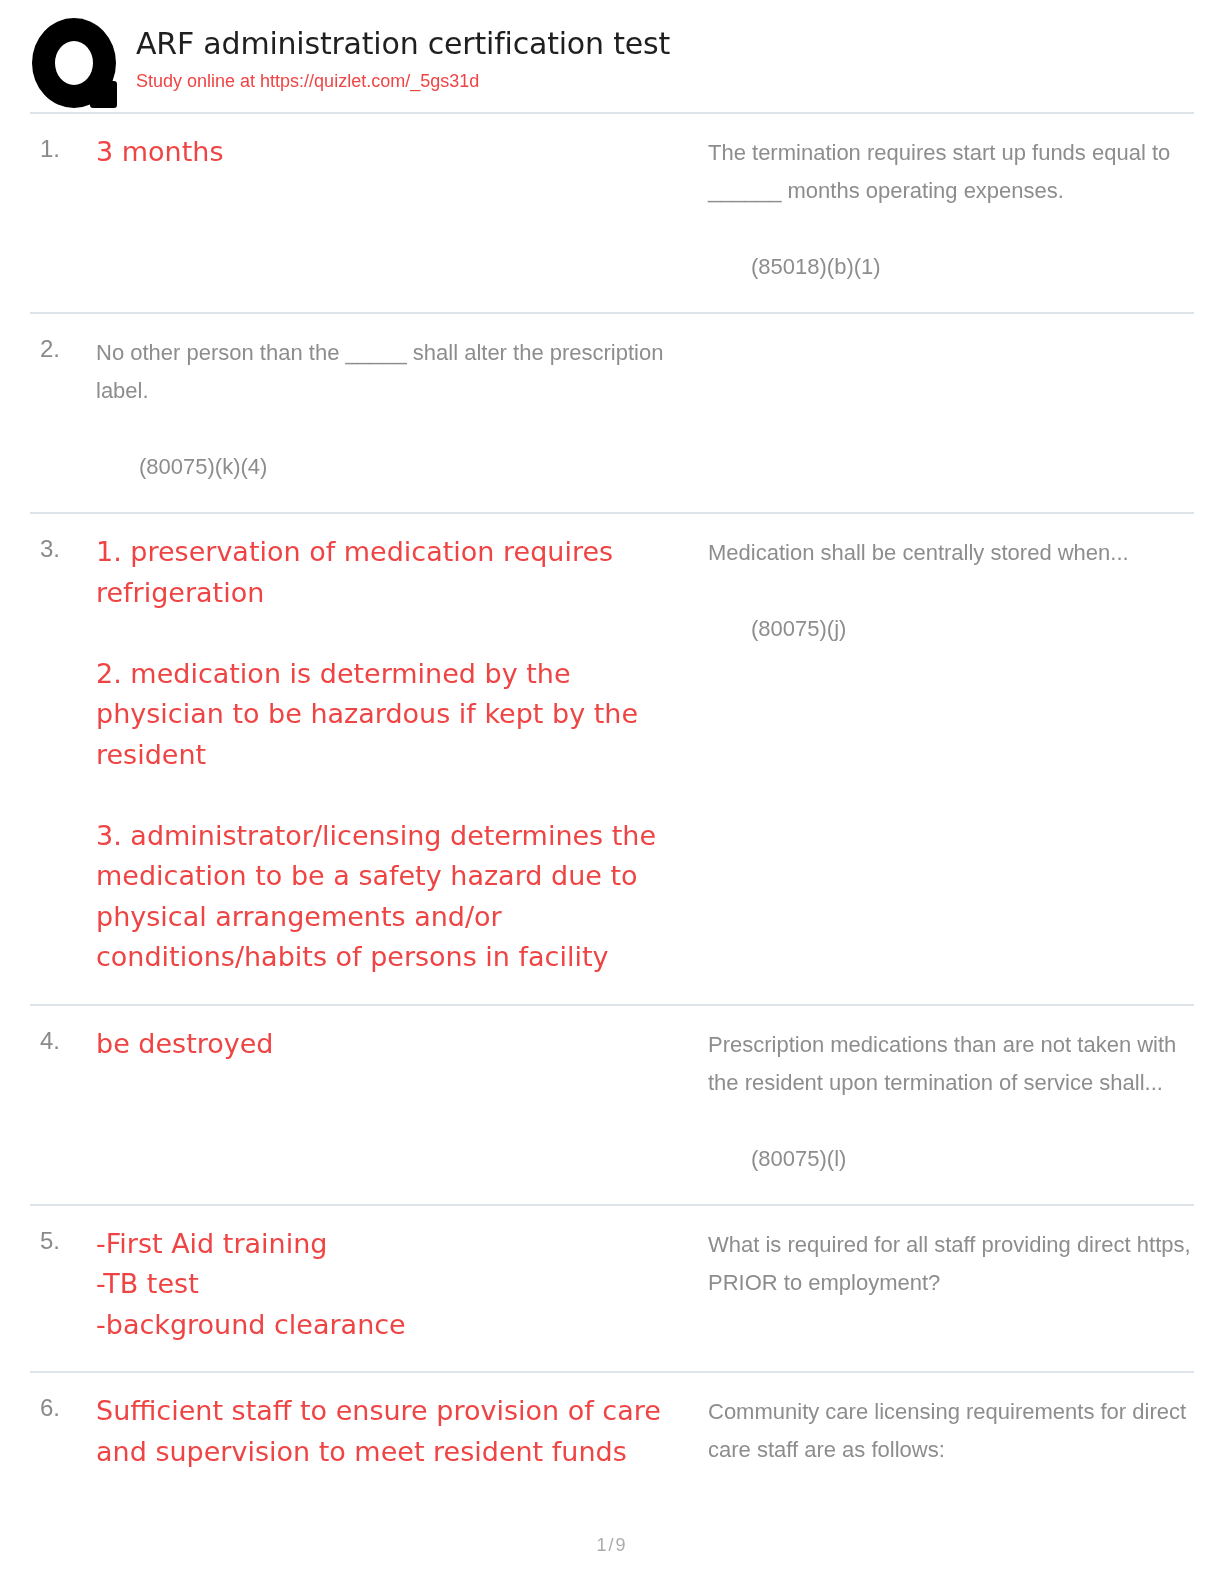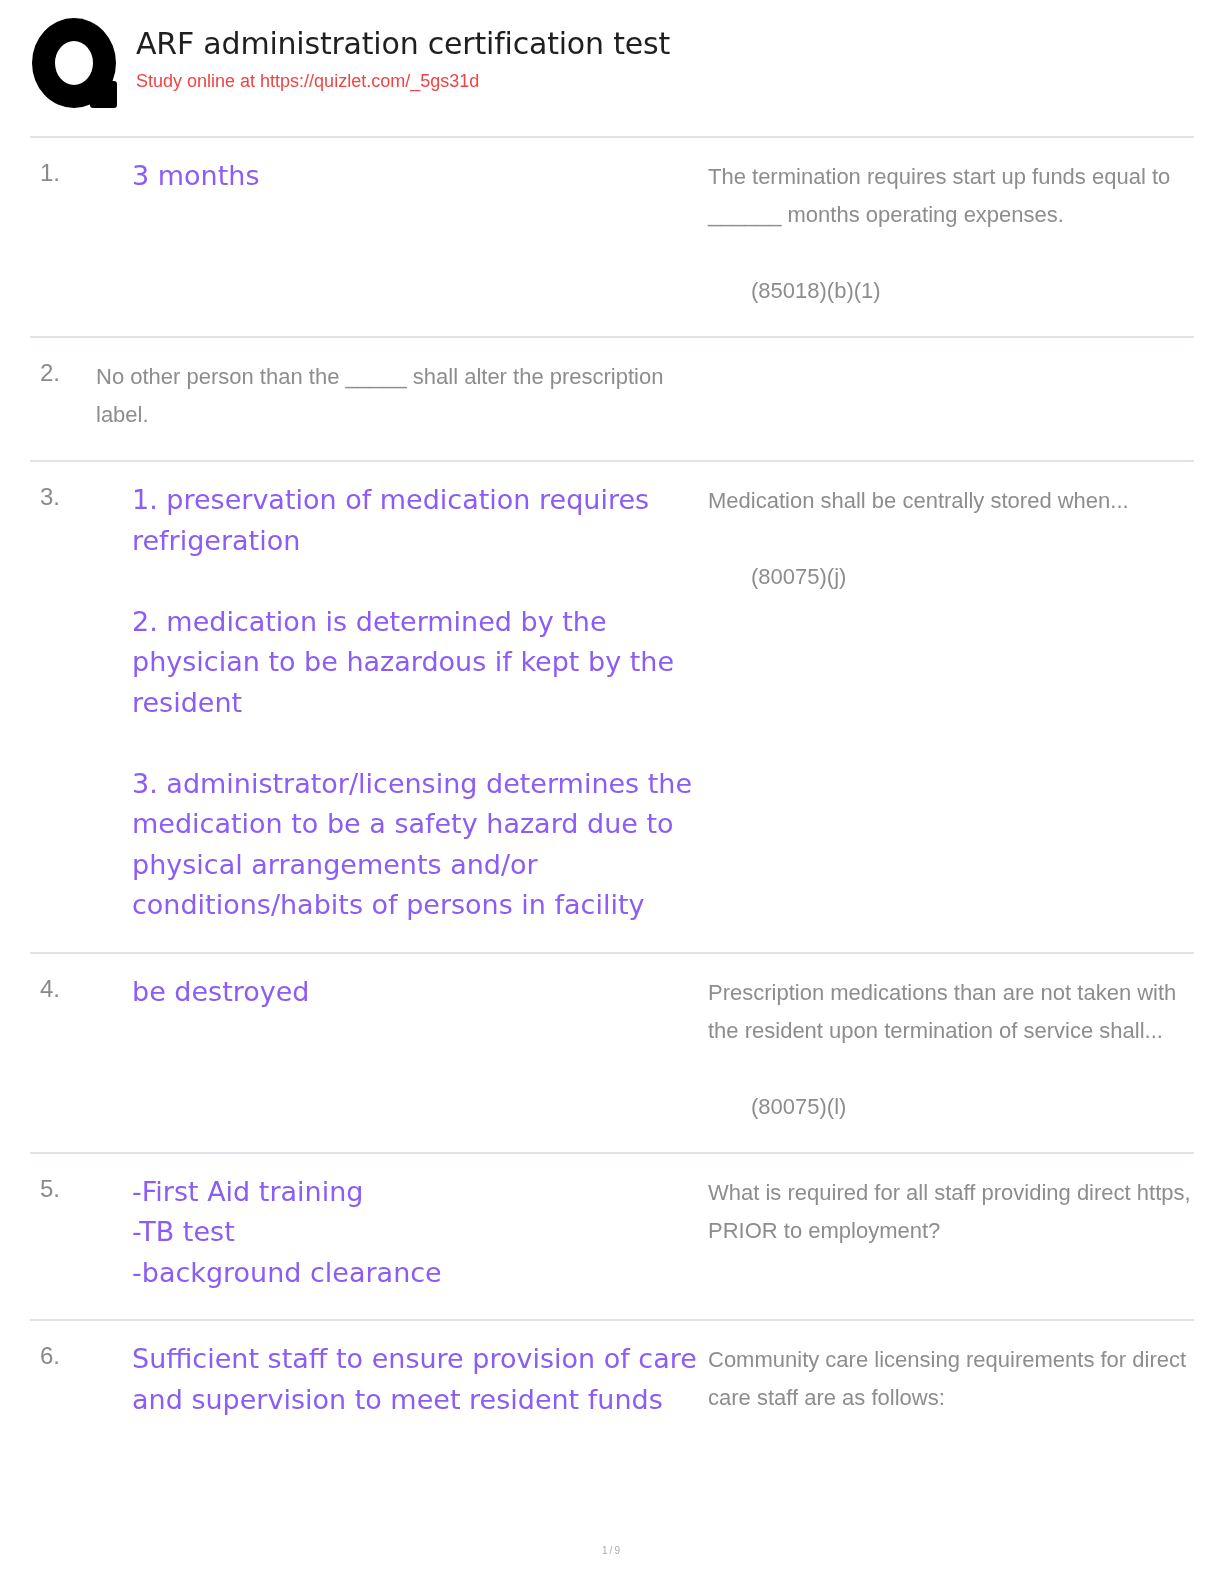--- a/index.html
+++ b/index.html
@@ -8,21 +8,21 @@
     width: 1224px; height: 1584px;
     position: relative; overflow: hidden;
     font-family: "Liberation Sans", sans-serif;
     color: #1d1d1d;
   }
   .page { padding: 0 30px; }
 
   
   header {
     display: flex; align-items: flex-start; gap: 20px;
-    padding: 18px 0 0 2px; height: 138px;
+    padding: 18px 0 0 2px; height: 114px;
     border-bottom: 2px solid #dfe4ea;
   }
   .q-logo { position: relative; width: 84px; height: 90px; flex: 0 0 auto; }
   .q-ring {
     position: absolute; inset: 0;
     border: 23px solid #000; border-radius: 50%;
   }
   .q-tail {
     position: absolute; right: -1px; bottom: 0;
     width: 27px; height: 27px; background: #000; border-radius: 3px;
@@ -45,38 +45,37 @@
     padding: 18px 0 26px 0;
   }
   .row + .row { border-top: 2px solid #dfe4ea; }
   .num {
     padding-left: 10px; padding-top: 3px;
     font-size: 24px; color: #8a8a8a; font-weight: 400;
   }
   .term {
     font-family: "DejaVu Sans", sans-serif;
     font-size: 27px; line-height: 1.5; font-weight: 400;
-    color: #8b5cf6; white-space: pre-line;
+    color: #ef4444; white-space: pre-line;
     padding-right: 8px;
-    margin-left: 36px;
   }
   .def-col { padding-top: 2px; }
   .definition, .citation {
     font-size: 22px; line-height: 38px; font-weight: 400;
     color: #8d8d8d; white-space: pre-line;
   }
   .citation { margin-top: 38px; margin-left: 43px; }
   .citation:empty { display: none; }
 
   
   footer {
     position: absolute; left: 0; right: 0; bottom: 28px;
     text-align: center;
   }
-  .page-num { font-size: 10px; color: #ababab; letter-spacing: 2px; }
+  .page-num { font-size: 18px; color: #ababab; letter-spacing: 2px; }
 </style>
 </head>
 <body>
 
 <div class="page">
 
   <header>
     <div class="q-logo">
       <div class="q-ring"></div>
       <div class="q-tail"></div>
@@ -95,20 +94,21 @@
       <div class="def-col">
         <div class="definition">The termination requires start up funds equal to ______ months operating expenses.</div>
         <div class="citation">(85018)(b)(1)</div>
       </div>
     </section>
 
     <section class="row">
       <div class="num">2.</div>
       <div class="def-col">
         <div class="definition">No other person than the _____ shall alter the prescription label.</div>
+        <div class="citation">(80075)(k)(4)</div>
       </div>
     </section>
 
     <section class="row">
       <div class="num">3.</div>
       <div class="term">1. preservation of medication requires refrigeration
 
 2. medication is determined by the physician to be hazardous if kept by the resident
 
 3. administrator/licensing determines the medication to be a safety hazard due to physical arrangements and/or conditions/habits of persons in facility</div>

